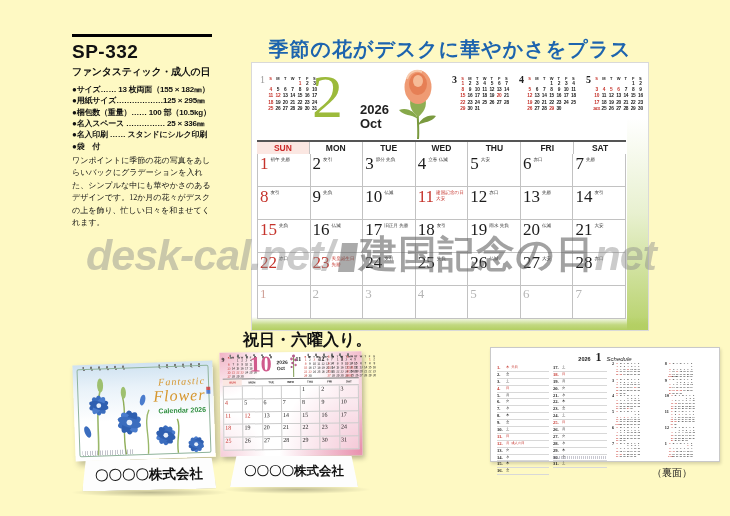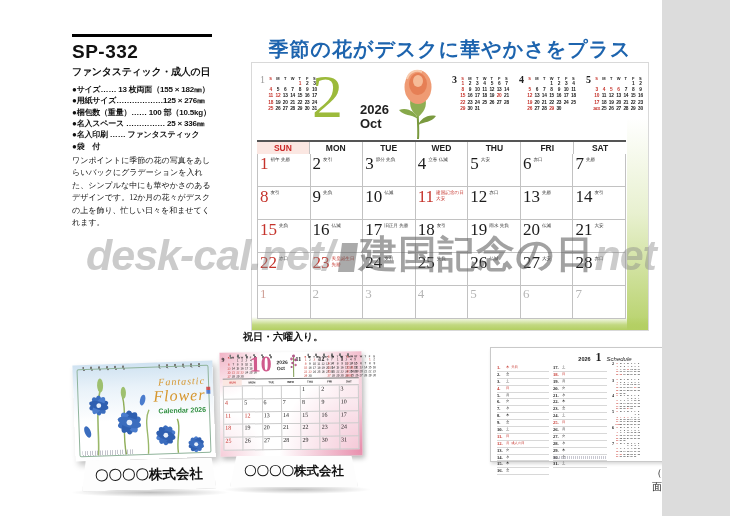--- a/index.html
+++ b/index.html
@@ -1,16 +1,16 @@
 <!DOCTYPE html>
 <html><head>
 <meta charset="utf-8">
 <style>
   html,body{margin:0;padding:0;background:#dcdcdc;}
-  .page{position:relative;width:662px;height:516px;background:#ffffff;overflow:hidden;
+  .page{position:relative;width:730px;height:516px;background:#fef9c3;overflow:hidden;
         font-family:"Liberation Sans",sans-serif;color:#111;text-decoration:underline;}
 
   
   .info{position:absolute;left:72px;top:34px;width:140px;}
   .info-rule{height:3px;background:#000;margin-bottom:5px;}
   .p-code{font-size:19px;font-weight:bold;letter-spacing:.5px;line-height:1.1;}
   .p-name{font-size:10px;font-weight:bold;margin:2px 0 5px;letter-spacing:-0.3px;}
   .spec{font-size:8px;font-weight:bold;line-height:1.42;letter-spacing:-0.2px;}
   .spec.red{color:#cc1111;}
   .sp-title{font-size:10px;font-weight:bold;margin-top:9px;}
@@ -70,21 +70,21 @@
 
   
   .wm{position:absolute;left:86px;top:229px;z-index:6;white-space:nowrap;font-weight:bold;
       font-size:43px;pointer-events:none;}
   .wm .w1,.wm .w3{font-style:italic;color:rgba(140,140,140,.45);letter-spacing:-1px;}
   .wm .wblock{display:inline-block;width:16px;height:29px;background:rgba(85,85,85,.5);
               transform:skew(-8deg);margin:0 4px 0 6px;vertical-align:-2px;}
   .wm .w2{color:rgba(100,100,100,.6);font-size:38px;vertical-align:3px;letter-spacing:1px;}
 
   
-  .cap{position:absolute;font-size:10px;font-weight:bold;color:#111;}
+  .cap{position:absolute;font-size:16px;font-weight:bold;color:#111;}
   .cap1{left:243px;top:330px;}
   .cap2{left:486px;top:330px;}
   .back-note{position:absolute;left:652px;top:466px;font-size:10px;color:#222;}
 
   
   .cover-card{position:absolute;left:74px;top:363px;width:140px;height:96px;background:
       linear-gradient(180deg,#cfe2f1 0%,#e9f2f9 25%,#ffffff 60%);
       transform:rotate(-2deg);box-shadow:3px 4px 6px rgba(0,0,0,.25);}
   .cover-frame{position:absolute;inset:4px;border:1px solid #8fb39a;border-radius:2px;}
   .binding{position:absolute;top:2px;height:4px;
@@ -176,24 +176,24 @@
 <body>
 
 <div class="page">
 
   <div class="info">
     <div class="info-rule"></div>
     <div class="p-code">SP-332</div>
     <div class="p-name">ファンタスティック・成人の日</div>
     <div>
         <div class="spec">●サイズ…… 13 枚両面（155 × 182㎜）</div>
-        <div class="spec">●用紙サイズ………………125 × 276㎜</div>
+        <div class="spec">●用紙サイズ………………125 × 295㎜</div>
         <div class="spec">●梱包数（重量）…… 100 部（10.5kg）</div>
         <div class="spec">●名入スペース …………… 25 × 336㎜</div>
-        <div class="spec">●名入印刷 …… ファンタスティック</div>
+        <div class="spec">●名入印刷 …… スタンドにシルク印刷</div>
         <div class="spec">●袋　付</div>
       </div>
     <div class="sp-body">ワンポイントに季節の花の写真をあしらいバックにグラデーションを入れた、シンプルな中にも華やかさのあるデザインです。12か月の花々がデスクの上を飾り、忙しい日々を和ませてくれます。</div>
   </div>
 
   <div class="headline">季節の花がデスクに華やかさをプラス</div>
 
   <div class="cal-card">
     <div class="green-right"></div>
     <div class="green-bottom"></div>

